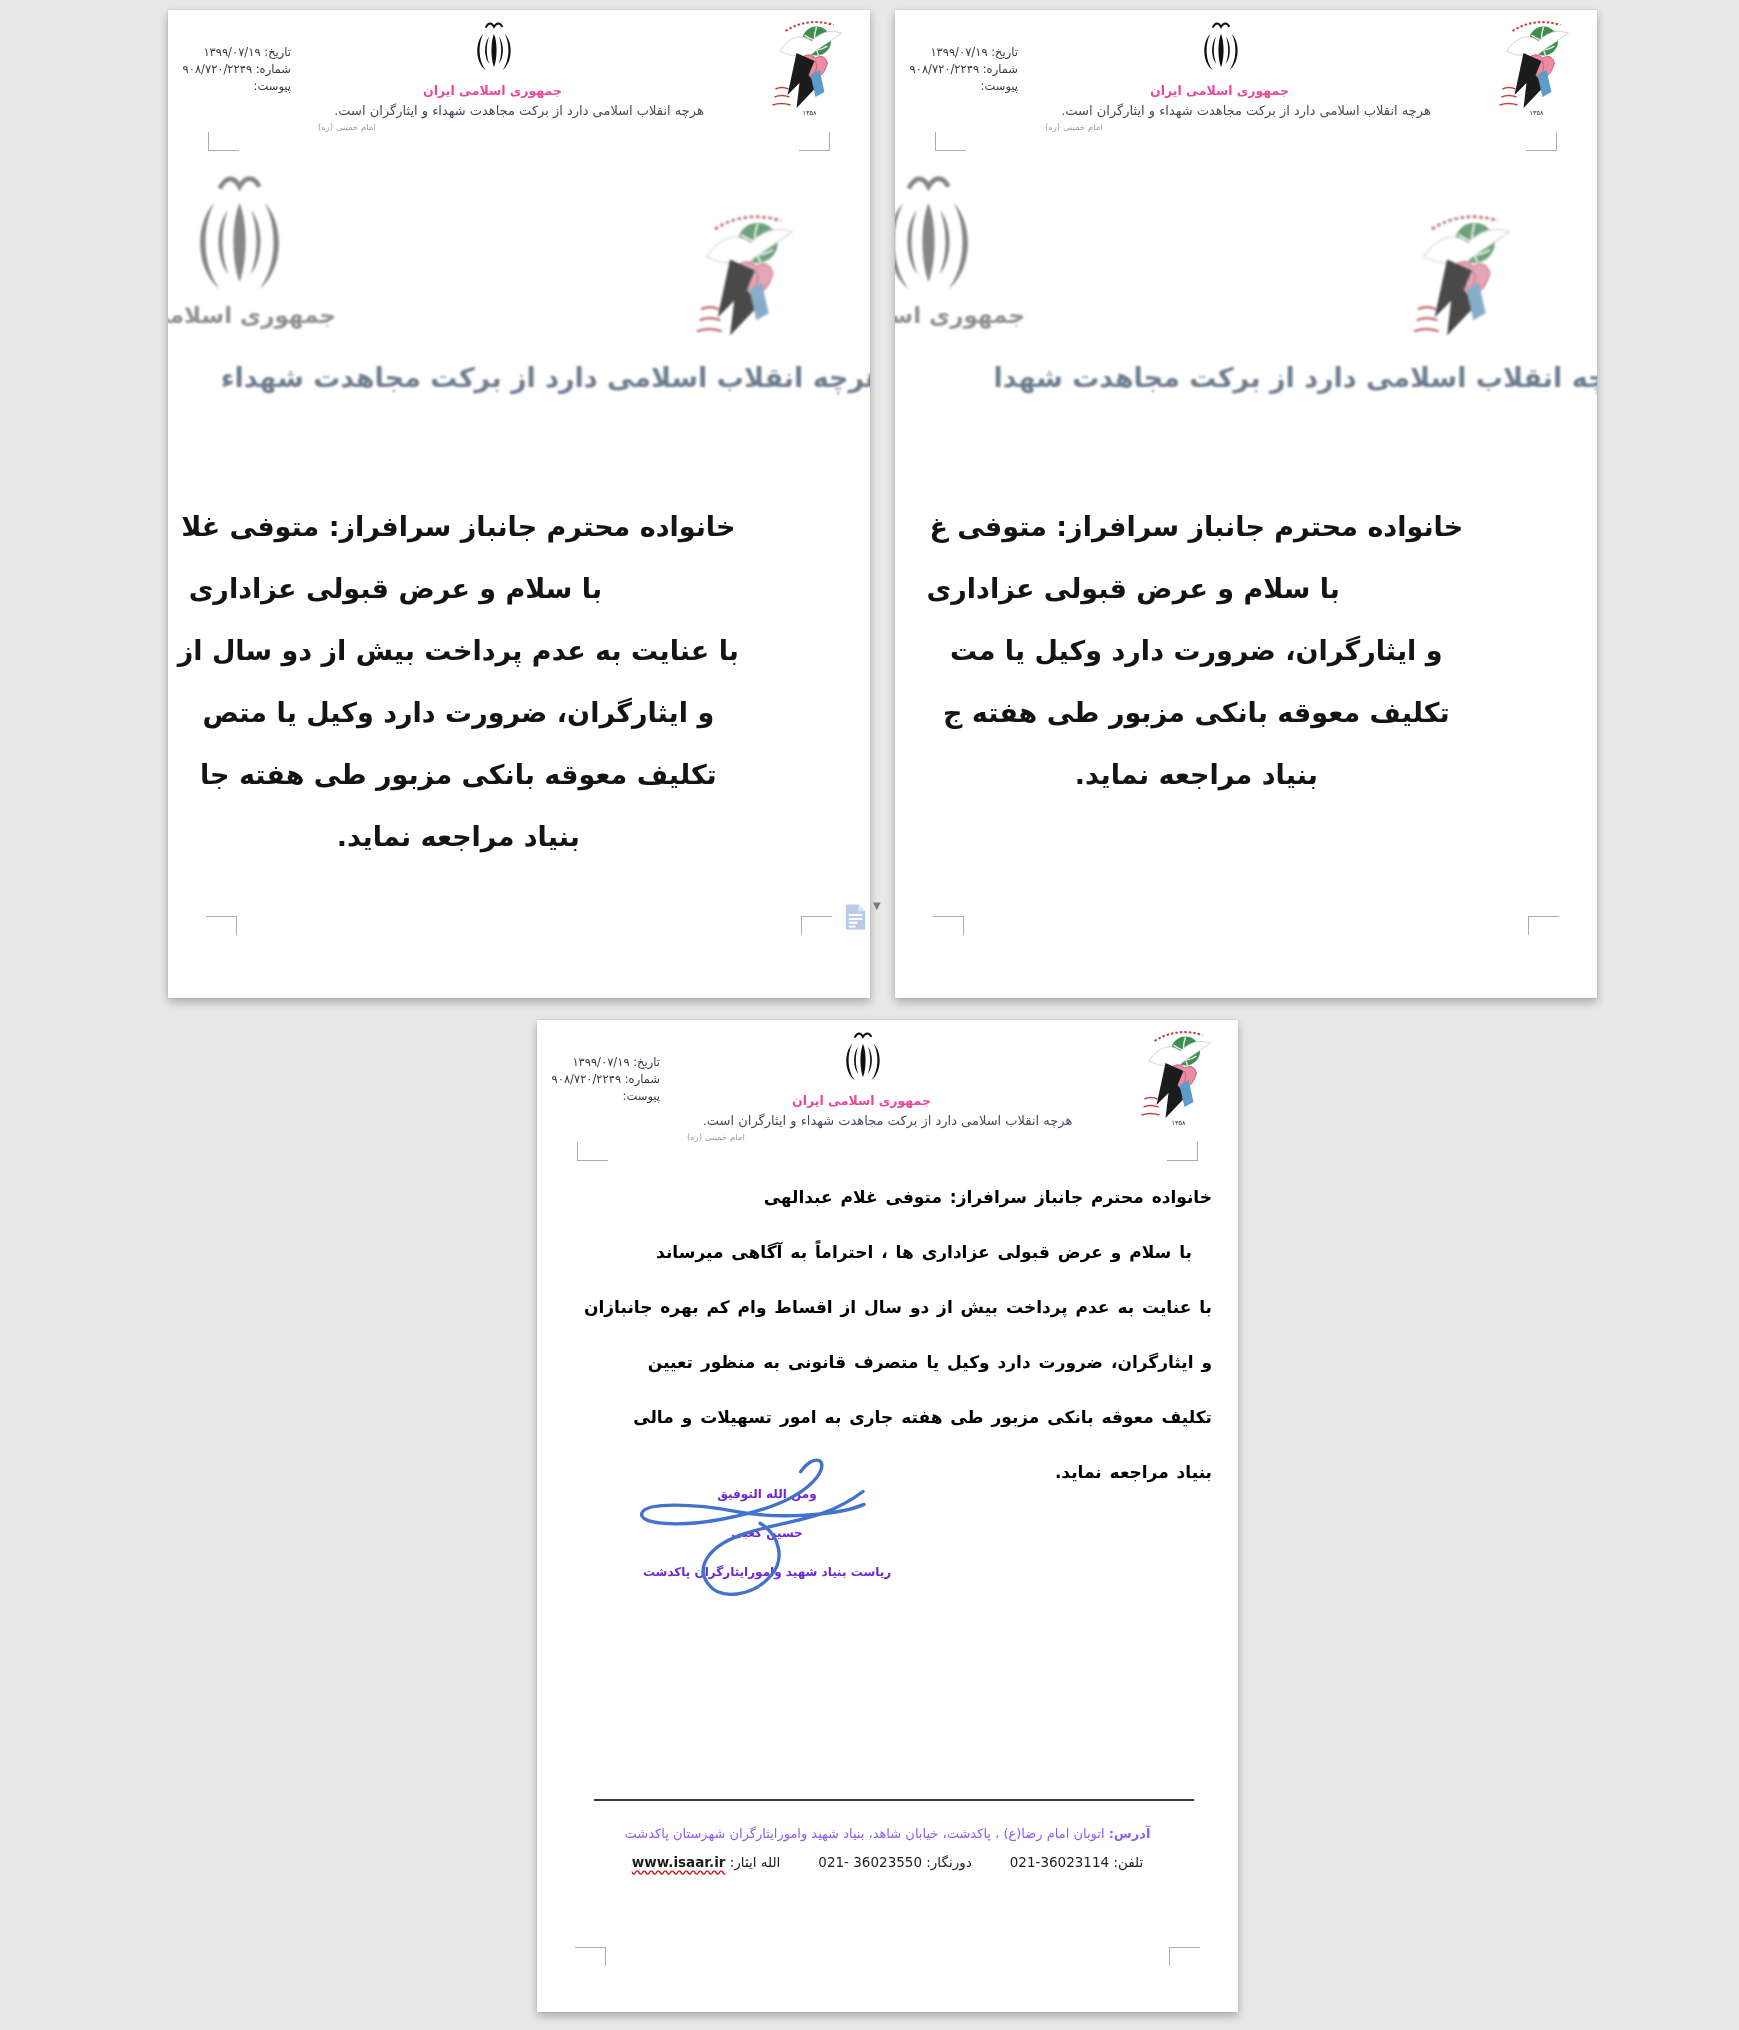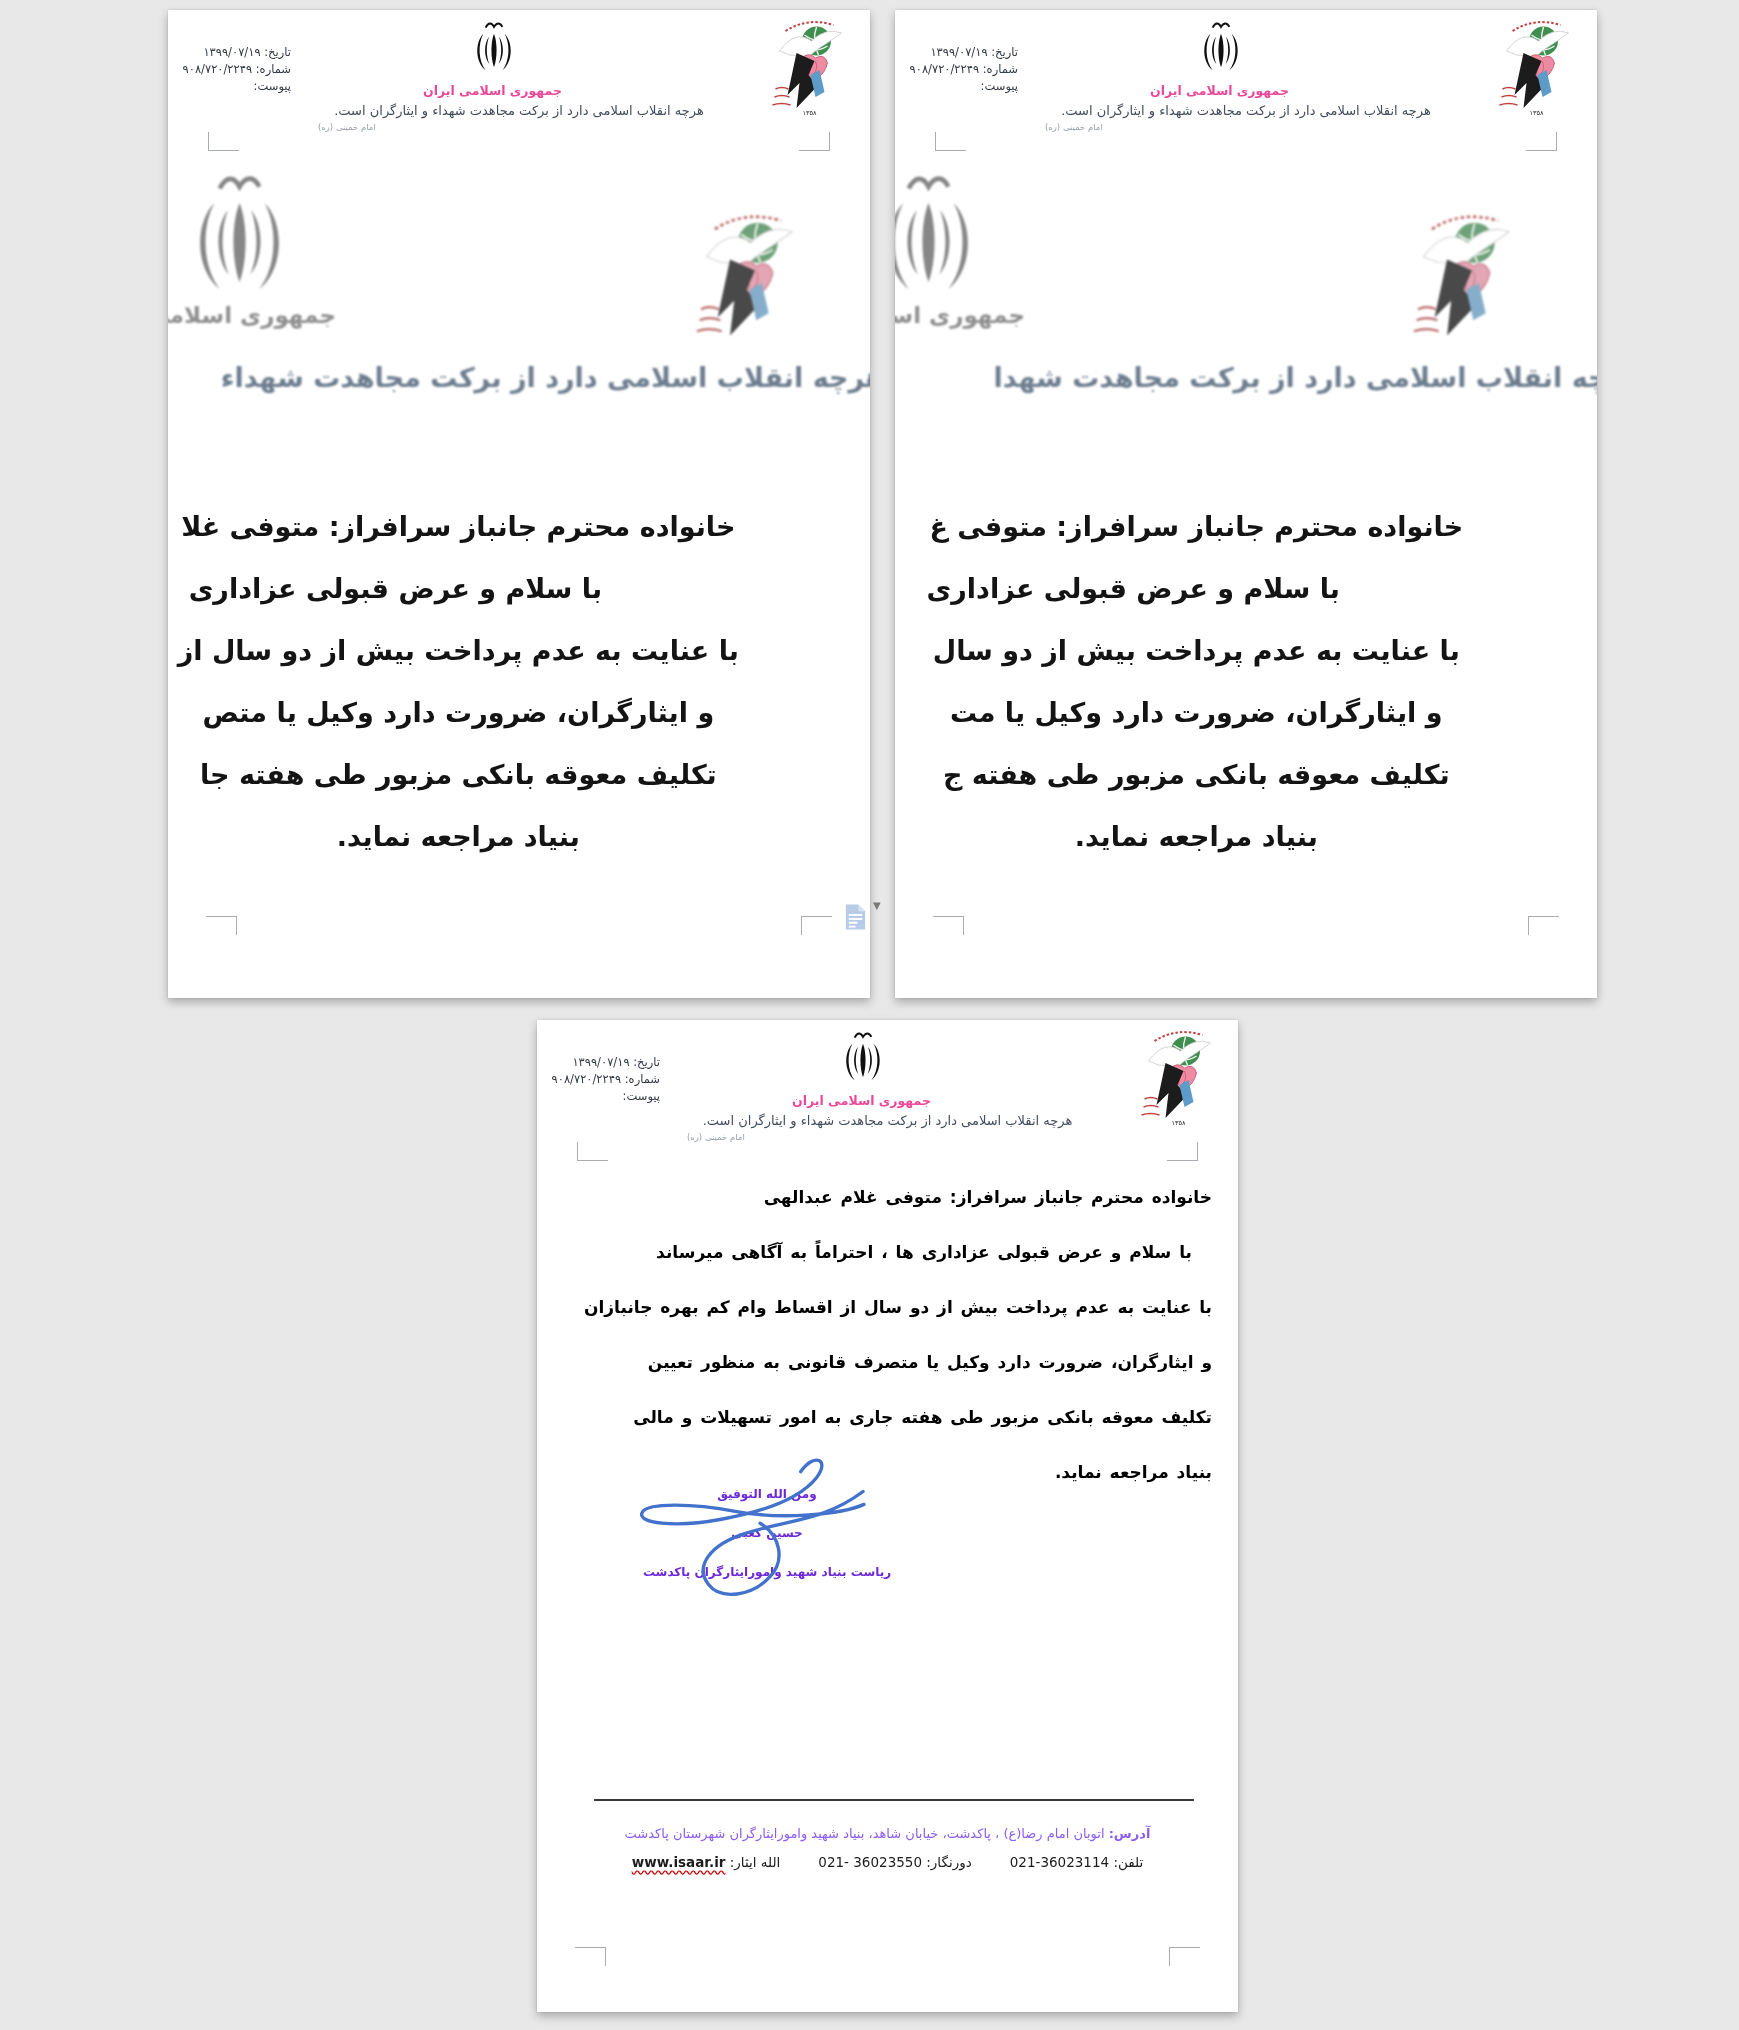--- a/index.html
+++ b/index.html
@@ -192,21 +192,20 @@
       <div class="zemb-caption">جمهوری اسلامی ایران</div>
       <svg class="zlogo">
           <use href="#sym-flogo"></use>
         </svg>
     </div>
     <div class="zslogan">هرچه انقلاب اسلامی دارد از برکت مجاهدت شهدا</div>
 
     <div class="zbody">
       <div class="ln">خانواده محترم جانباز سرافراز:  متوفی غ</div>
       <div class="ln indent">با سلام و عرض قبولی عزاداری</div>
-      <div class="ln">با عنایت به عدم پرداخت بیش از دو سال</div>
       <div class="ln">و ایثارگران،  ضرورت دارد وکیل یا مت</div>
       <div class="ln">تکلیف معوقه بانکی مزبور طی هفته ج</div>
       <div class="ln">بنیاد مراجعه نماید.</div>
     </div>
 
     <div class="mark bl"></div>
     <div class="mark br"></div>
   </div>
 
   <div class="gutter-arrow">▼</div>

